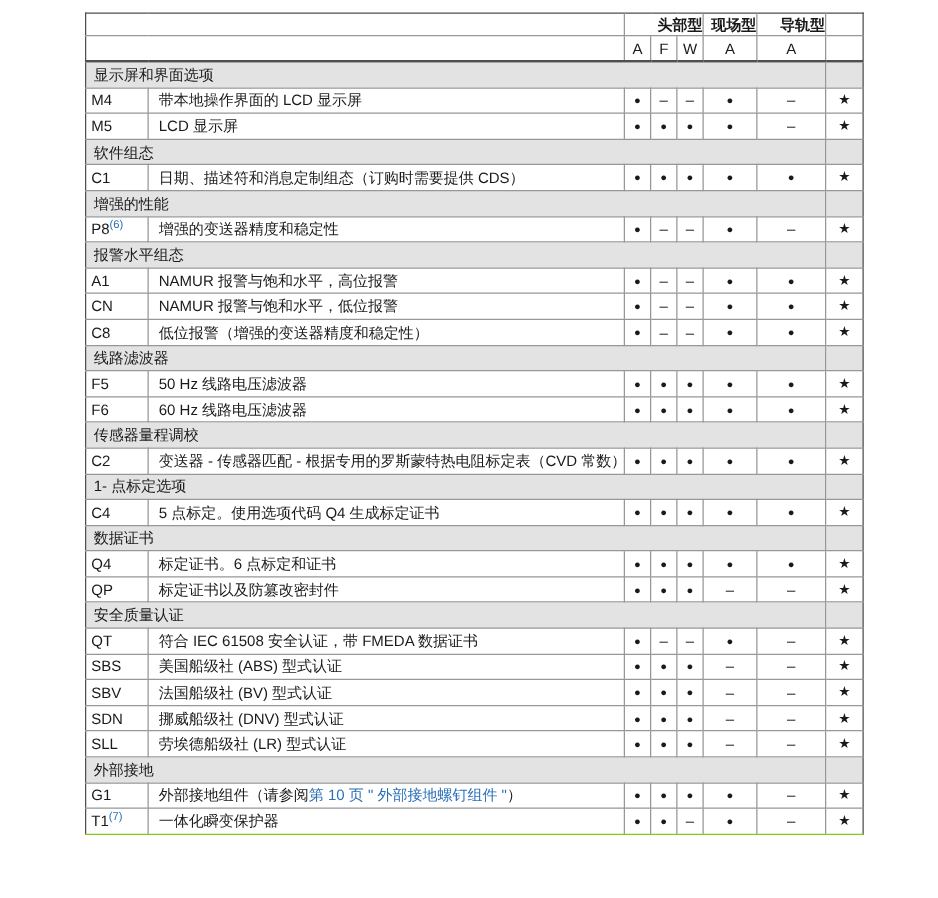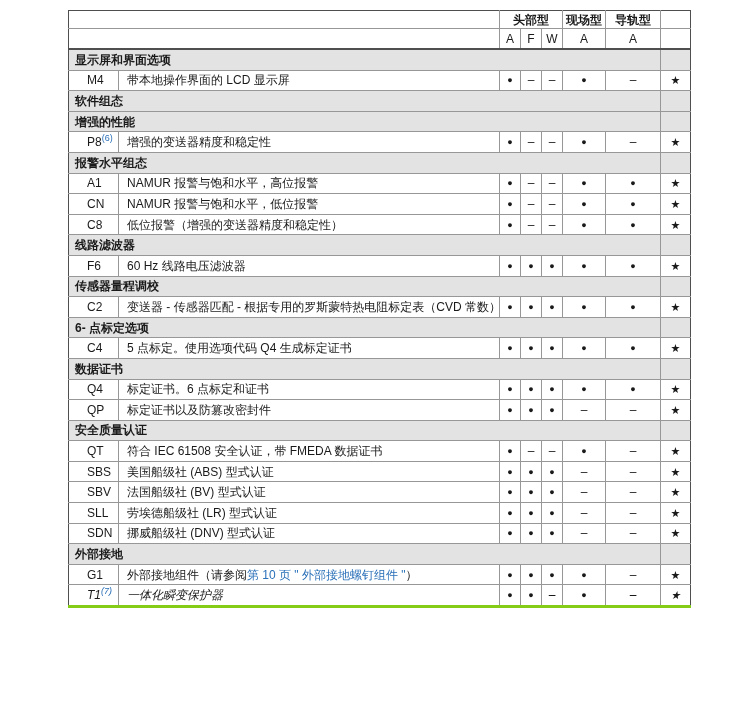--- a/index.html
+++ b/index.html
@@ -14,29 +14,29 @@
   }
   td{
     border:1px solid #979797;
     height:19.6px;padding:0;
     font-size:12px;line-height:14px;
     vertical-align:middle;overflow:hidden;white-space:nowrap;
   }
   
   tr td:first-child{border-left:1px solid #4f4f4f;}
   tr td:last-child{border-right:1px solid #4f4f4f;}
-  thead tr:first-child td{border-top:1px solid #4f4f4f;height:17px;}
-  tbody tr:last-child td{border-bottom:3px solid #84cc16;font-style:italic;}
+  thead tr:first-child td{border-top:1px solid #4f4f4f;height:17px;text-align:right;}
+  tbody tr:last-child td{border-bottom:1px solid #84cc16;}
   thead tr.subrow td{border-bottom:2px solid #4f4f4f;height:19px;}
   .hlabel{font-weight:bold;text-align:center;}
   .subcode{text-align:center;}
-  td.code{padding-left:18px;}
+  td.code{padding-left:4px;}
   td.desc{padding-left:8px;border-radius:10px;}
   tr.section-row td{background:#e3e3e3;}
-  td.section-cell{font-weight:bold;padding-left:6px;}
+  td.section-cell{font-weight:normal;padding-left:6px;}
   td.mark{text-align:center;}
   td.mark.dot{font-size:9px;}
   td.mark.dash{font-size:12px;}
   td.star{text-align:center;font-size:11px;}
   sup.fn{font-size:9px;line-height:0;vertical-align:super;}
   .link{cursor:pointer;}
 </style>
 </head>
 <body>
 
@@ -77,23 +77,43 @@
       <tr>
         <td class="code"><span>M4</span></td>
         <td class="desc">带本地操作界面的 LCD 显示屏</td>
         <td class="mark dot">●</td>
         <td class="mark dash">–</td>
         <td class="mark dash">–</td>
         <td class="mark dot">●</td>
         <td class="mark dash">–</td>
         <td class="star">★</td>
       </tr>
+      <tr>
+        <td class="code"><span>M5</span></td>
+        <td class="desc">LCD 显示屏</td>
+        <td class="mark dot">●</td>
+        <td class="mark dot">●</td>
+        <td class="mark dot">●</td>
+        <td class="mark dot">●</td>
+        <td class="mark dash">–</td>
+        <td class="star">★</td>
+      </tr>
       <tr class="section-row">
         <td class="section-cell" colspan="7">软件组态</td>
         <td></td>
+      </tr>
+      <tr>
+        <td class="code"><span>C1</span></td>
+        <td class="desc">日期、描述符和消息定制组态（订购时需要提供 CDS）</td>
+        <td class="mark dot">●</td>
+        <td class="mark dot">●</td>
+        <td class="mark dot">●</td>
+        <td class="mark dot">●</td>
+        <td class="mark dot">●</td>
+        <td class="star">★</td>
       </tr>
       <tr class="section-row">
         <td class="section-cell" colspan="7">增强的性能</td>
         <td></td>
       </tr>
       <tr>
         <td class="code"><span>P8</span><sup class="fn" style="color: rgb(42, 112, 184);">(6)</sup></td>
         <td class="desc">增强的变送器精度和稳定性</td>
         <td class="mark dot">●</td>
         <td class="mark dash">–</td>
@@ -134,20 +154,30 @@
         <td class="mark dash">–</td>
         <td class="mark dot">●</td>
         <td class="mark dot">●</td>
         <td class="star">★</td>
       </tr>
       <tr class="section-row">
         <td class="section-cell" colspan="7">线路滤波器</td>
         <td></td>
       </tr>
       <tr>
+        <td class="code"><span>F5</span></td>
+        <td class="desc">50 Hz 线路电压滤波器</td>
+        <td class="mark dot">●</td>
+        <td class="mark dot">●</td>
+        <td class="mark dot">●</td>
+        <td class="mark dot">●</td>
+        <td class="mark dot">●</td>
+        <td class="star">★</td>
+      </tr>
+      <tr>
         <td class="code"><span>F6</span></td>
         <td class="desc">60 Hz 线路电压滤波器</td>
         <td class="mark dot">●</td>
         <td class="mark dot">●</td>
         <td class="mark dot">●</td>
         <td class="mark dot">●</td>
         <td class="mark dot">●</td>
         <td class="star">★</td>
       </tr>
       <tr class="section-row">
@@ -158,21 +188,21 @@
         <td class="code"><span>C2</span></td>
         <td class="desc">变送器 - 传感器匹配 - 根据专用的罗斯蒙特热电阻标定表（CVD 常数）进行调整</td>
         <td class="mark dot">●</td>
         <td class="mark dot">●</td>
         <td class="mark dot">●</td>
         <td class="mark dot">●</td>
         <td class="mark dot">●</td>
         <td class="star">★</td>
       </tr>
       <tr class="section-row">
-        <td class="section-cell" colspan="7">6- 点标定选项</td>
+        <td class="section-cell" colspan="7">1- 点标定选项</td>
         <td></td>
       </tr>
       <tr>
         <td class="code"><span>C4</span></td>
         <td class="desc">5 点标定。使用选项代码 Q4 生成标定证书</td>
         <td class="mark dot">●</td>
         <td class="mark dot">●</td>
         <td class="mark dot">●</td>
         <td class="mark dot">●</td>
         <td class="mark dot">●</td>
@@ -230,32 +260,32 @@
         <td class="code"><span>SBV</span></td>
         <td class="desc">法国船级社 (BV) 型式认证</td>
         <td class="mark dot">●</td>
         <td class="mark dot">●</td>
         <td class="mark dot">●</td>
         <td class="mark dash">–</td>
         <td class="mark dash">–</td>
         <td class="star">★</td>
       </tr>
       <tr>
+        <td class="code"><span>SDN</span></td>
+        <td class="desc">挪威船级社 (DNV) 型式认证</td>
+        <td class="mark dot">●</td>
+        <td class="mark dot">●</td>
+        <td class="mark dot">●</td>
+        <td class="mark dash">–</td>
+        <td class="mark dash">–</td>
+        <td class="star">★</td>
+      </tr>
+      <tr>
         <td class="code"><span>SLL</span></td>
         <td class="desc">劳埃德船级社 (LR) 型式认证</td>
-        <td class="mark dot">●</td>
-        <td class="mark dot">●</td>
-        <td class="mark dot">●</td>
-        <td class="mark dash">–</td>
-        <td class="mark dash">–</td>
-        <td class="star">★</td>
-      </tr>
-      <tr>
-        <td class="code"><span>SDN</span></td>
-        <td class="desc">挪威船级社 (DNV) 型式认证</td>
         <td class="mark dot">●</td>
         <td class="mark dot">●</td>
         <td class="mark dot">●</td>
         <td class="mark dash">–</td>
         <td class="mark dash">–</td>
         <td class="star">★</td>
       </tr>
       <tr class="section-row">
         <td class="section-cell" colspan="7">外部接地</td>
         <td></td>

